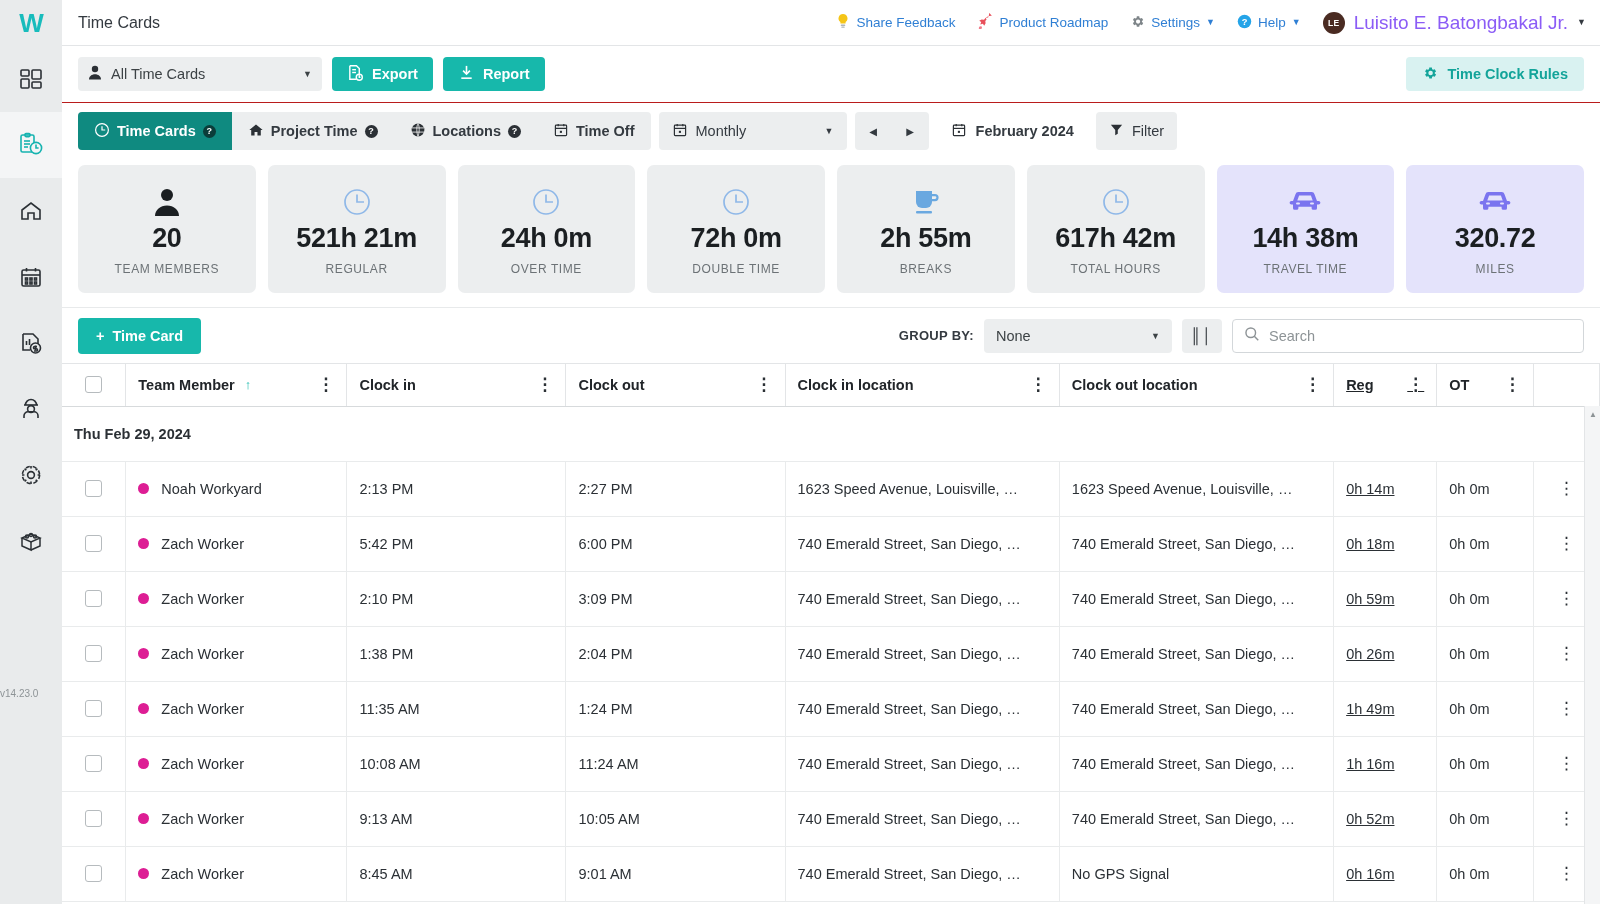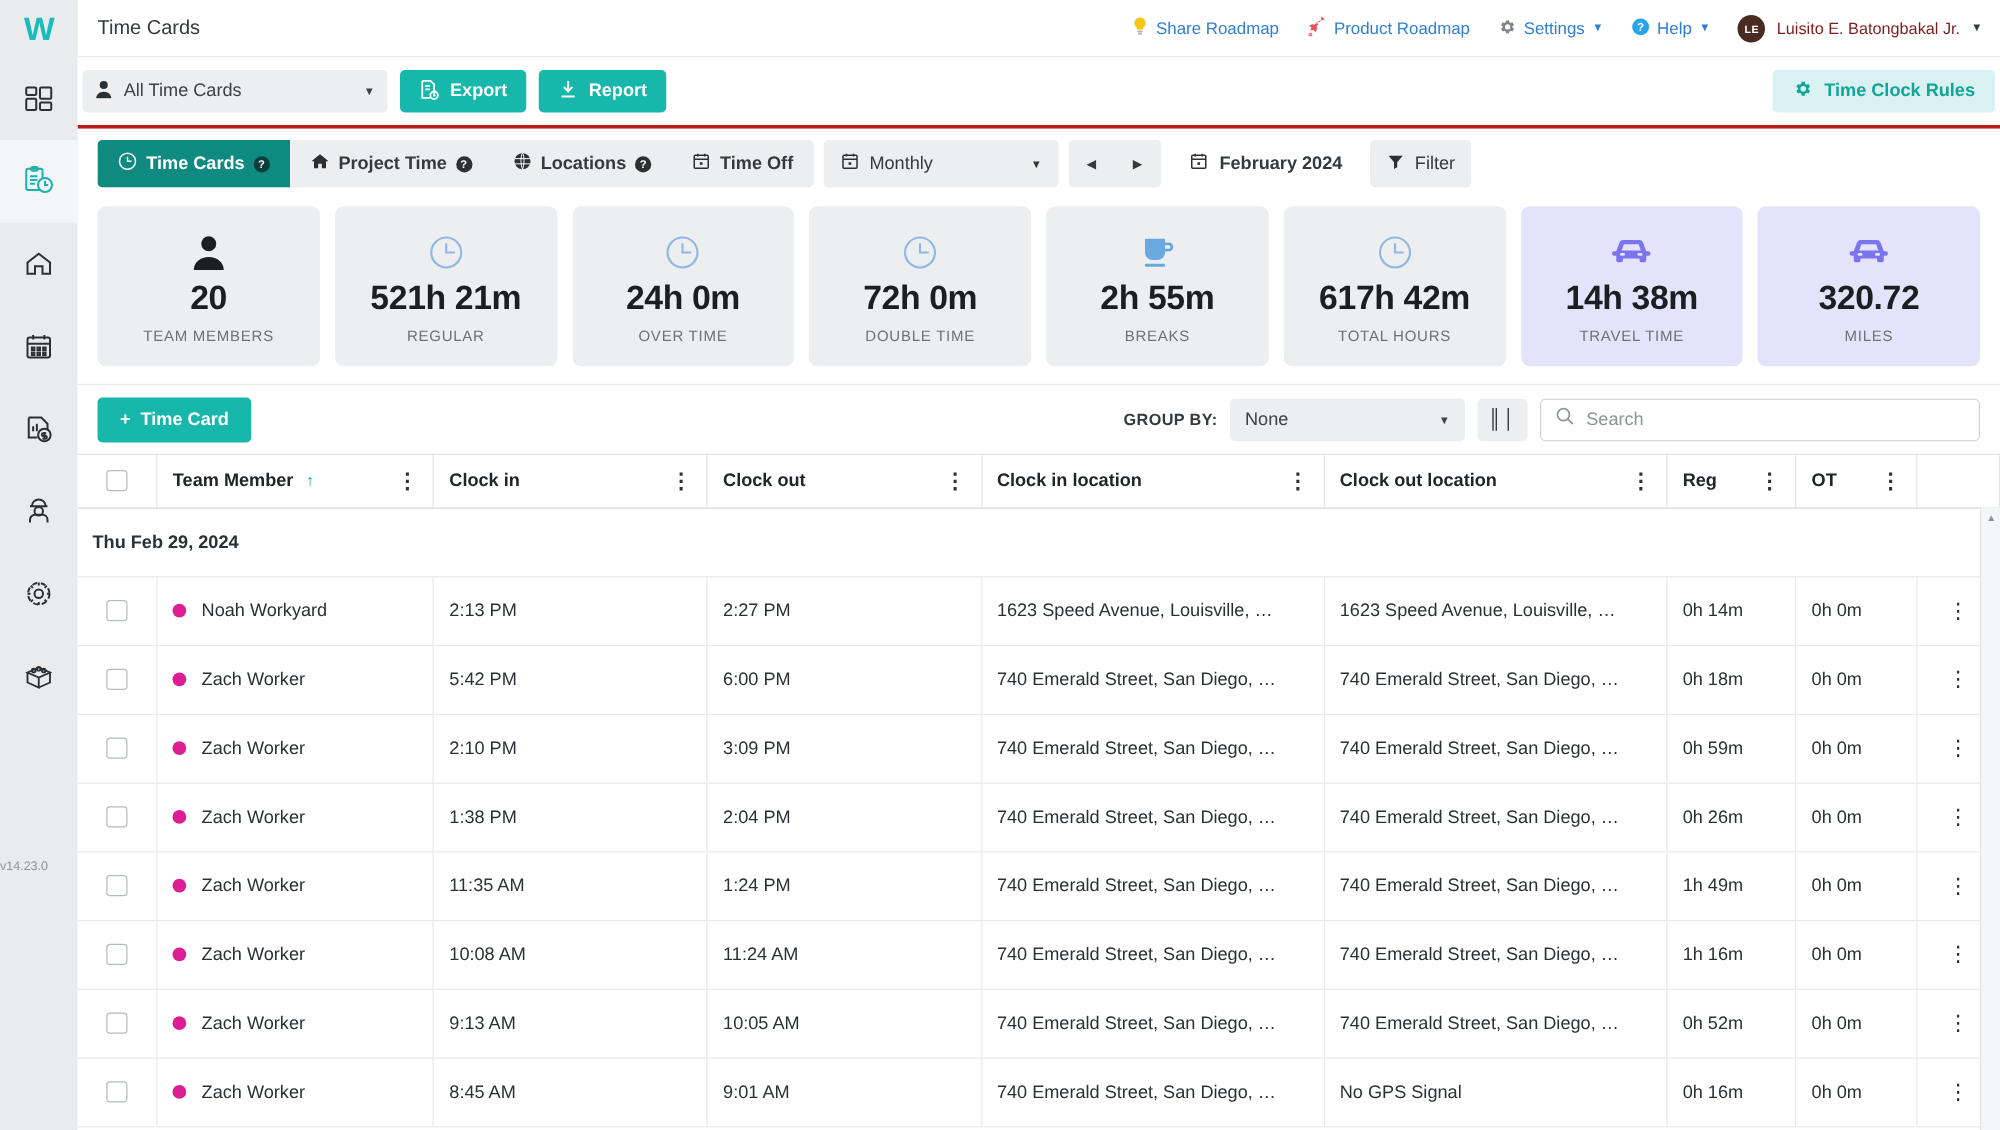--- a/index.html
+++ b/index.html
@@ -54,28 +54,28 @@
     display: flex; align-items: center; gap: 6px;
     font-size: 13.5px; color: #2f7fd4; cursor: pointer; white-space: nowrap;
   }
   .caret { font-size: 9px; line-height: 1; color: #2f7fd4; }
   .avatar {
     width: 22px; height: 22px; border-radius: 50%;
     background: #4a2b22; color: #fff; font-size: 8.5px; font-weight: bold;
     display: flex; align-items: center; justify-content: center;
     letter-spacing: 0.3px;
   }
-  .user-name { font-size: 13px; color: #7f1d1d; }
+  .user-name { font-size: 19px; color: #8b5cf6; }
   .user-caret { font-size: 9px; color: #343a40; line-height: 1; }
 
   
   .actionbar {
     height: 57px; min-height: 57px;
     display: flex; align-items: center; gap: 10px;
-    padding: 0 4px; border-bottom: 3px solid #b91c1c; background: #fff;
+    padding: 0 16px; border-bottom: 1px solid #b91c1c; background: #fff;
   }
   .select-pill {
     width: 244px; height: 34px; background: #eceeef; border-radius: 4px;
     display: flex; align-items: center; padding: 0 10px; gap: 9px;
     font-size: 14.5px; color: #3c4245; cursor: pointer;
   }
   .select-pill .sp-caret { margin-left: auto; font-size: 9px; color: #3c4245; }
   .btn-teal {
     height: 34px; background: #17b8ab; color: #fff; border: none; border-radius: 4px;
     font-size: 14.5px; font-weight: bold; padding: 0 15px;
@@ -189,21 +189,21 @@
     border-right: none; border-bottom: none; padding-left: 28px; margin-top: 16px;
   }
   .cbx {
     width: 17px; height: 17px; border: 1px solid #b6bbbe; border-radius: 3px; background: #fff;
     display: block; margin: 0 auto; cursor: pointer;
   }
   .col-cbx { width: 60px; }
   .col-member { width: 208px; }
   .col-time { width: 206px; }
   .col-loc { width: 258px; }
-  .col-reg { width: 97px; }
+  .col-reg { width: 97px; text-decoration: underline; }
   .col-ot { width: 91px; }
   .col-act { width: 62px; }
   td.act-cell { text-align: center; }
 
   
   .vscroll {
     position: absolute; right: 0; top: 42px; bottom: 0; width: 16px;
     background: #f4f5f6; border-left: 1px solid #e3e5e7;
   }
   .vscroll-up {
@@ -329,21 +329,21 @@
       <div class="topbar-right">
 
         <div class="tb-link">
           <span>
             <svg width="14" height="16" viewBox="0 0 14 16">
                 <path d="M7 1a4.4 4.4 0 0 0-2.6 8v1.6h5.2V9A4.4 4.4 0 0 0 7 1z" fill="#f5c518"></path>
                 <rect x="4.8" y="11.4" width="4.4" height="1.5" rx="0.5" fill="#b0b6ba"></rect>
                 <rect x="5.3" y="13.4" width="3.4" height="1.4" rx="0.6" fill="#b0b6ba"></rect>
               </svg>
           </span>
-          <span>Share Roadmap</span>
+          <span>Share Feedback</span>
         </div>
 
         <div class="tb-link">
           <span>
             <svg width="16" height="16" viewBox="0 0 16 16">
                 <path d="M14.5 1.5c-3.2-.3-6 1.2-8.1 3.8L4 5l-2.4 1.3 2 1.3-.9 2.6 2.6-.9 1.3 2L8 8.9l-.3-2.4c2.6-2.1 4.1-4.9 3.8-8.1z" fill="#e8505b" transform="translate(0.6,1.4)"></path>
                 <circle cx="10.2" cy="5.6" r="1.2" fill="#fff"></circle>
                 <path d="M2 14c.8-.8 2-1 2.6-.4.6.6.4 1.8-.4 2.6-.7.2-2.4.4-2.4.4s.1-1.9.2-2.6z" fill="#f07c8a"></path>
               </svg>
           </span>

